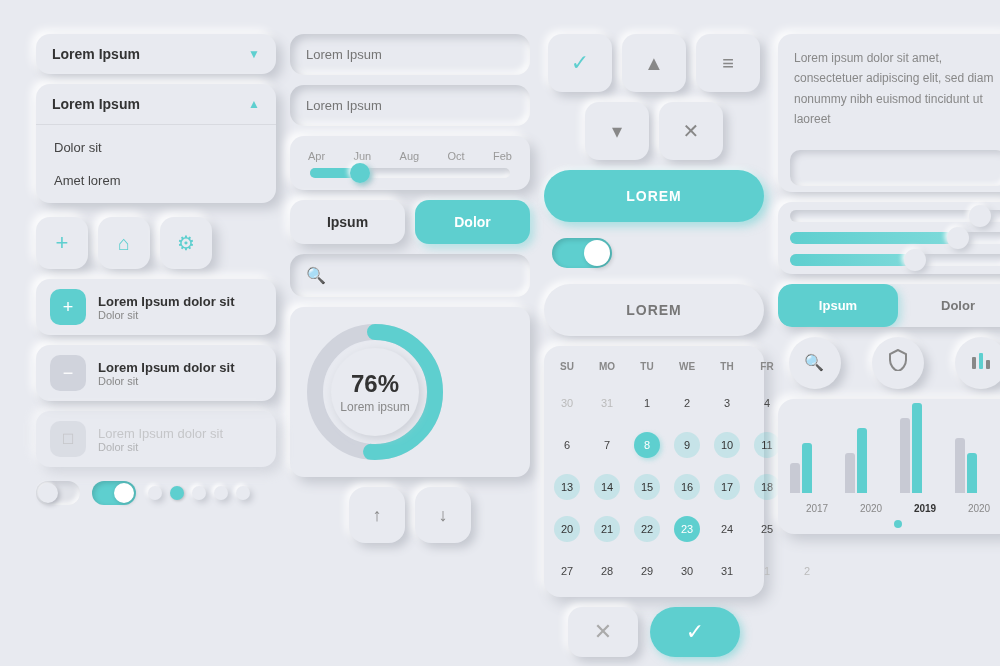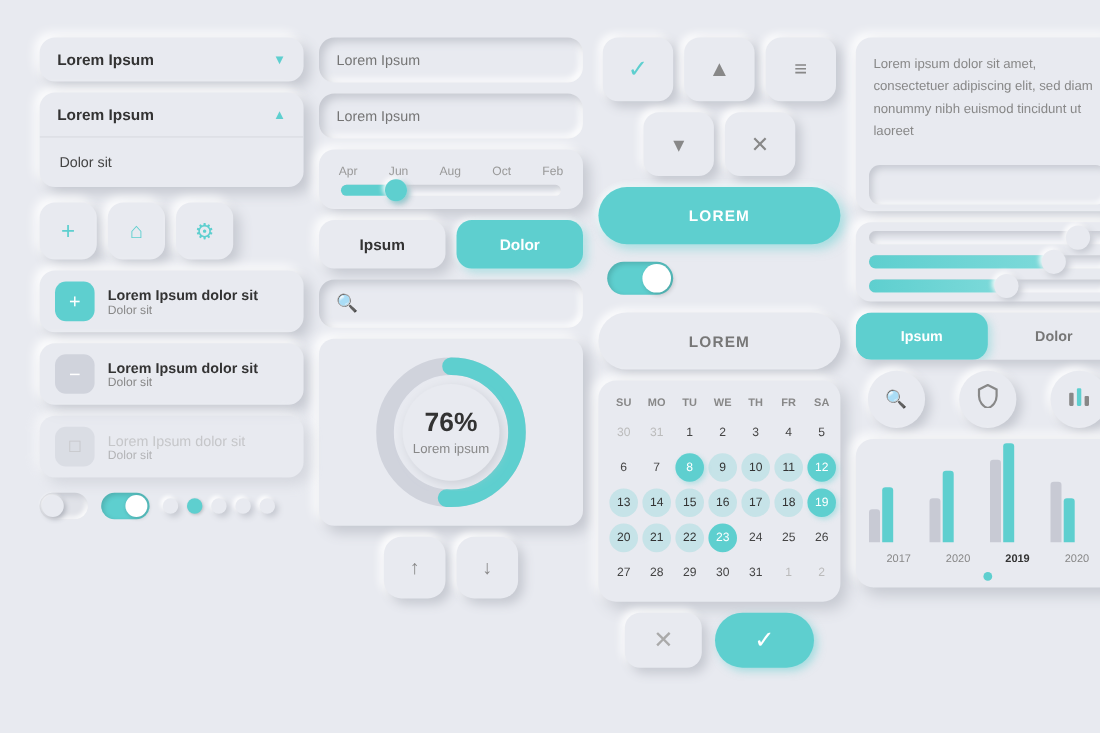--- a/index.html
+++ b/index.html
@@ -183,21 +183,21 @@
       display: flex; align-items: center; gap: 10px;
       padding: 12px 16px;
       border-radius: 14px;
       box-shadow: inset 4px 4px 8px #c5c8d0, inset -3px -3px 7px #ffffff;
       background: #e8eaf0;
     }
     .search-icon-svg { color: #aaa; font-size: 16px; }
 
     
     .donut-wrap {
-      display: flex; align-items: center; justify-content: center;
+      display: flex; align-items: center; 
       padding: 10px;
     }
     .donut-container {
       position: relative; width: 150px; height: 150px;
     }
     .donut-center {
       position: absolute; top: 50%; left: 50%;
       transform: translate(-50%, -50%);
       text-align: center;
     }
@@ -275,21 +275,21 @@
     .cal-title { font-size: 14px; font-weight: 700; color: #333; }
     .cal-nav {
       width: 28px; height: 28px; border-radius: 50%;
       display: flex; align-items: center; justify-content: center;
       cursor: pointer; font-size: 12px; color: white;
       background: #5ecfcf;
       box-shadow: 2px 2px 5px rgba(94,207,207,0.4);
     }
     .cal-nav-group { display: flex; gap: 6px; }
     .cal-grid {
-      display: grid; grid-template-columns: repeat(7, 1fr); gap: 4px;
+      display: grid; grid-template-columns: repeat(7, 1fr); gap: 14px;
     }
     .cal-day-header {
       text-align: center; font-size: 10px; font-weight: 600; color: #888;
       padding: 3px 0;
     }
     .cal-day {
       text-align: center; font-size: 11px; color: #444;
       padding: 5px 2px; border-radius: 50%; cursor: pointer;
       width: 26px; height: 26px; margin: 1px auto;
       display: flex; align-items: center; justify-content: center;
@@ -416,20 +416,21 @@
       <span style="color:#5ecfcf;font-size:12px;">▼</span>
     </div>
 
     <div class="neu-raised dropdown-open">
       <div class="dropdown-header">
         <span>Lorem Ipsum</span>
         <span style="color:#5ecfcf;font-size:12px;">▲</span>
       </div>
       <div class="dropdown-items">
         <div class="dropdown-item">Dolor sit</div>
+        <div class="dropdown-item">Amet lorem</div>
       </div>
     </div>
 
     <div class="icon-row">
       <div class="neu-raised icon-btn">
         <span style="color:#5ecfcf;font-size:22px;">+</span>
       </div>
       <div class="neu-raised icon-btn">
         <span style="color:#5ecfcf;font-size:20px;">⌂</span>
       </div>

